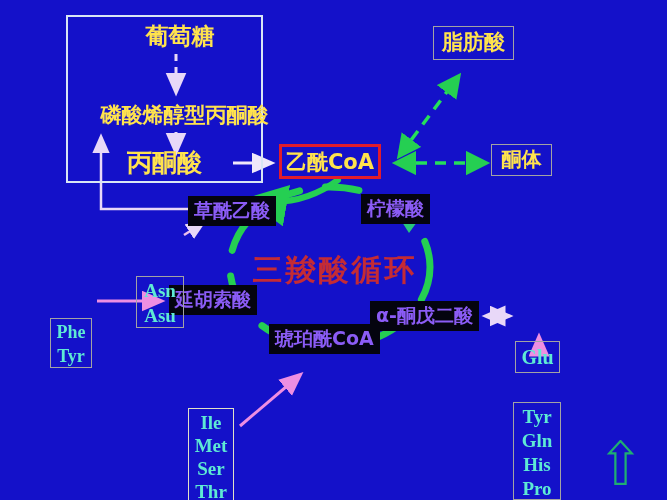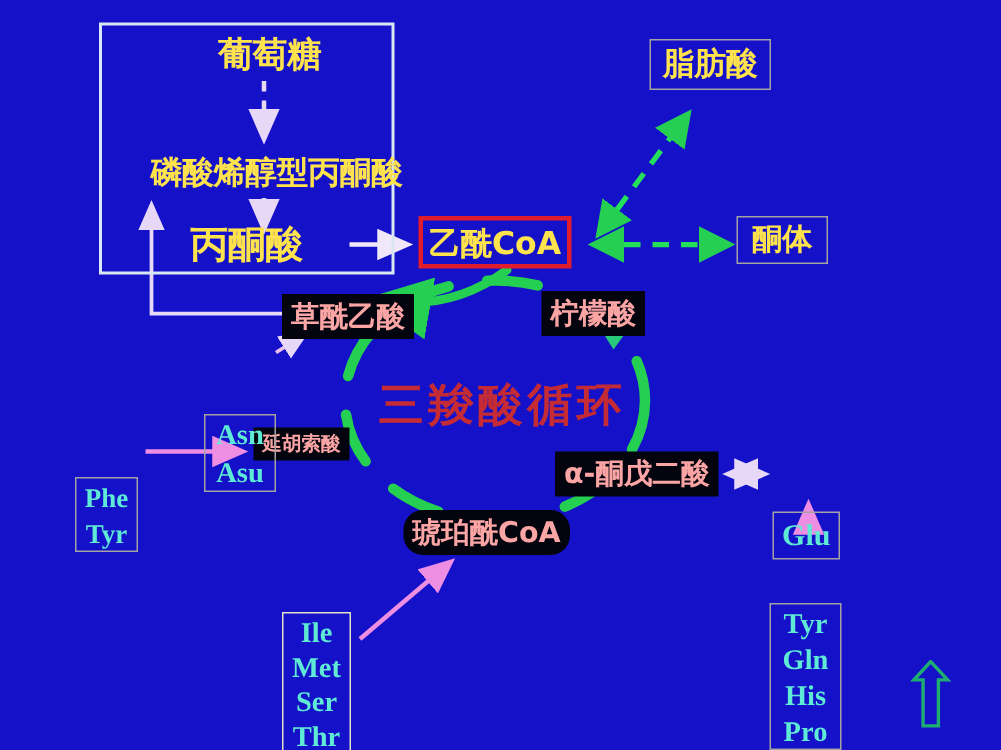--- a/index.html
+++ b/index.html
@@ -6,21 +6,21 @@
   #slide{
     position:relative; width:667px; height:500px; overflow:hidden;
     background:#1411c9;
     font-family:"DejaVu Sans", sans-serif;
   }
   #arrow-layer{position:absolute; left:0; top:0; z-index:1;}
   .abs{position:absolute; box-sizing:border-box; z-index:2;}
   .ctext{ color:#ffe34d; font-weight:bold; text-align:center; }
   .frame{ border:2px solid #d9e6f4; background:transparent; }
   .tag{
-    background:#04040f; color:#fca5a5; font-weight:bold;
+    background:#04040f; color:#8b5cf6; font-weight:bold;
     padding:2px 6px; text-align:center; white-space:nowrap;
   }
   .wbox{
     border:1px solid #a3a3a3; color:#ffe34d; font-weight:bold;
     text-align:center; background:transparent;
   }
   .amino{ font-family:"Liberation Serif", serif; font-weight:bold; color:#5eead4;margin-top:44px; }
   .cycle-title{
     color:#c42b35; font-weight:bold; font-size:30px; letter-spacing:3px;
     text-align:center; white-space:nowrap;
@@ -90,25 +90,25 @@
   <div class="abs wbox" style="left:433px; top:26px; width:81px; height:34px;
        font-size:21px; line-height:31px;">脂肪酸</div>
 
   <div class="abs wbox" style="left:491px; top:144px; width:61px; height:32px;
        font-size:20px; line-height:29px;">酮体</div>
 
   <div class="abs tag" style="left:188px; top:196px; font-size:19px;">草酰乙酸</div>
 
   <div class="abs tag" style="left:361px; top:194px; font-size:19px;">柠檬酸</div>
 
-  <div class="abs tag" style="left:169px; top:285px; font-size:13px;">延胡索酸</div>
+  <div class="abs tag" style="left:169px; top:285px; font-size:19px;">延胡索酸</div>
 
   <div class="abs tag" style="left:370px; top:301px; font-size:19px;">α-酮戊二酸</div>
 
-  <div class="abs tag" style="left:269px; top:340px; font-size:19px;border-radius:13px;">琥珀酰CoA</div>
+  <div class="abs tag" style="left:269px; top:324px; font-size:19px;">琥珀酰CoA</div>
 
   <div class="abs cycle-title" style="left:250px; top:250px; width:170px;">三羧酸循环</div>
 
   <div class="abs wbox amino" style="left:136px; top:232px; width:48px; height:52px;
        font-size:19px; line-height:25px; padding-top:1px;">
     <div>Asn</div>
     <div>Asu</div>
   </div>
 
   <div class="abs wbox amino" style="left:50px; top:274px; width:42px; height:50px;

